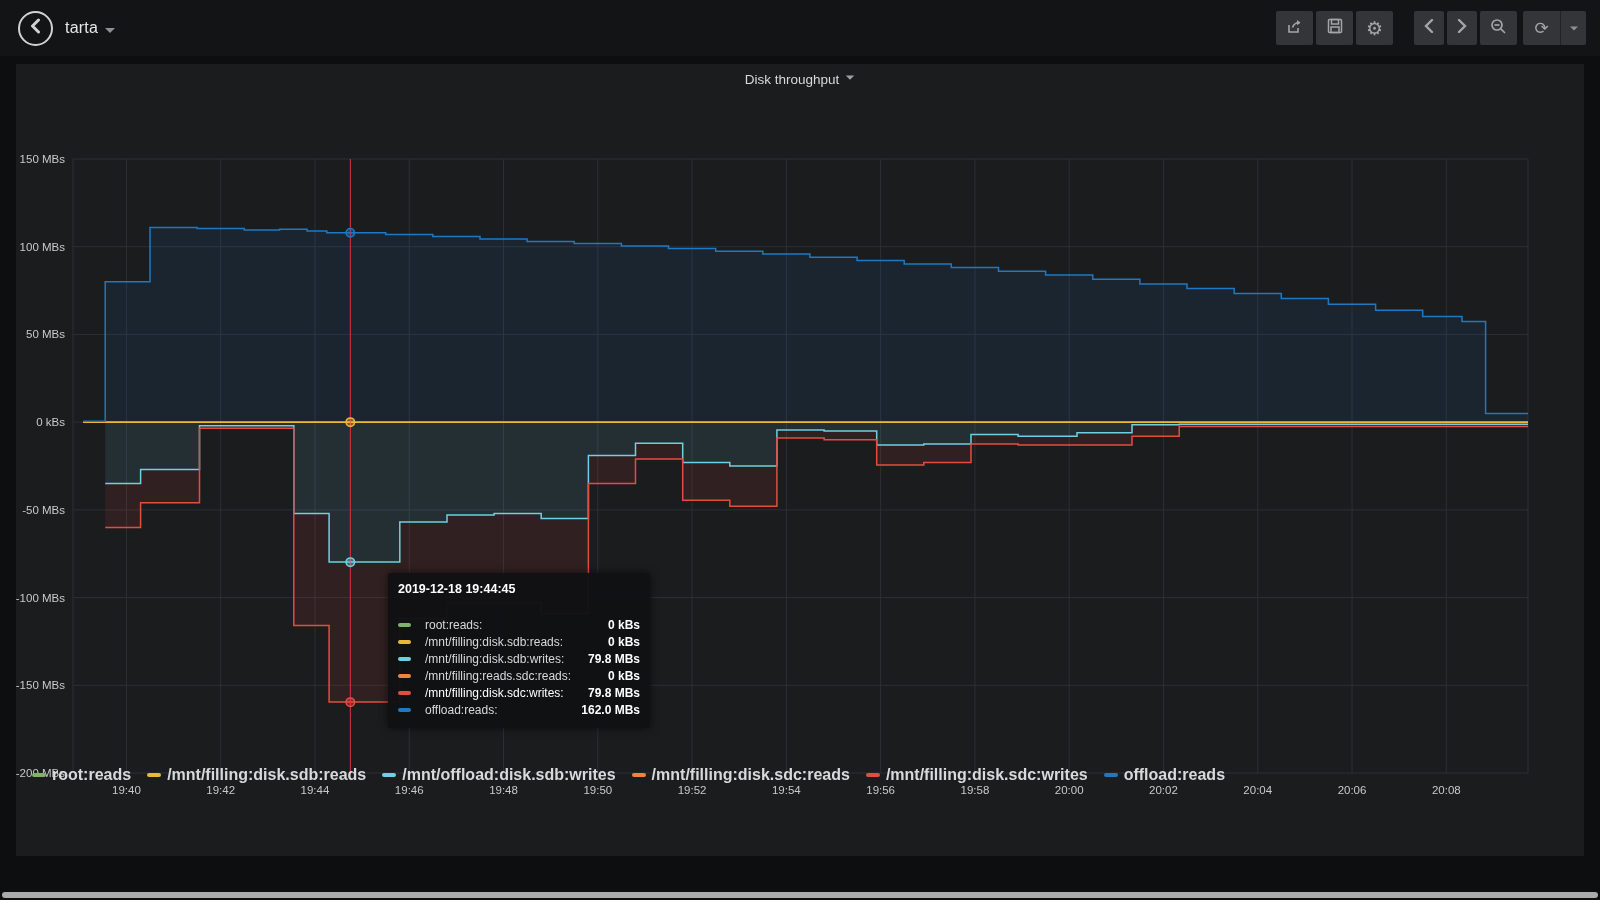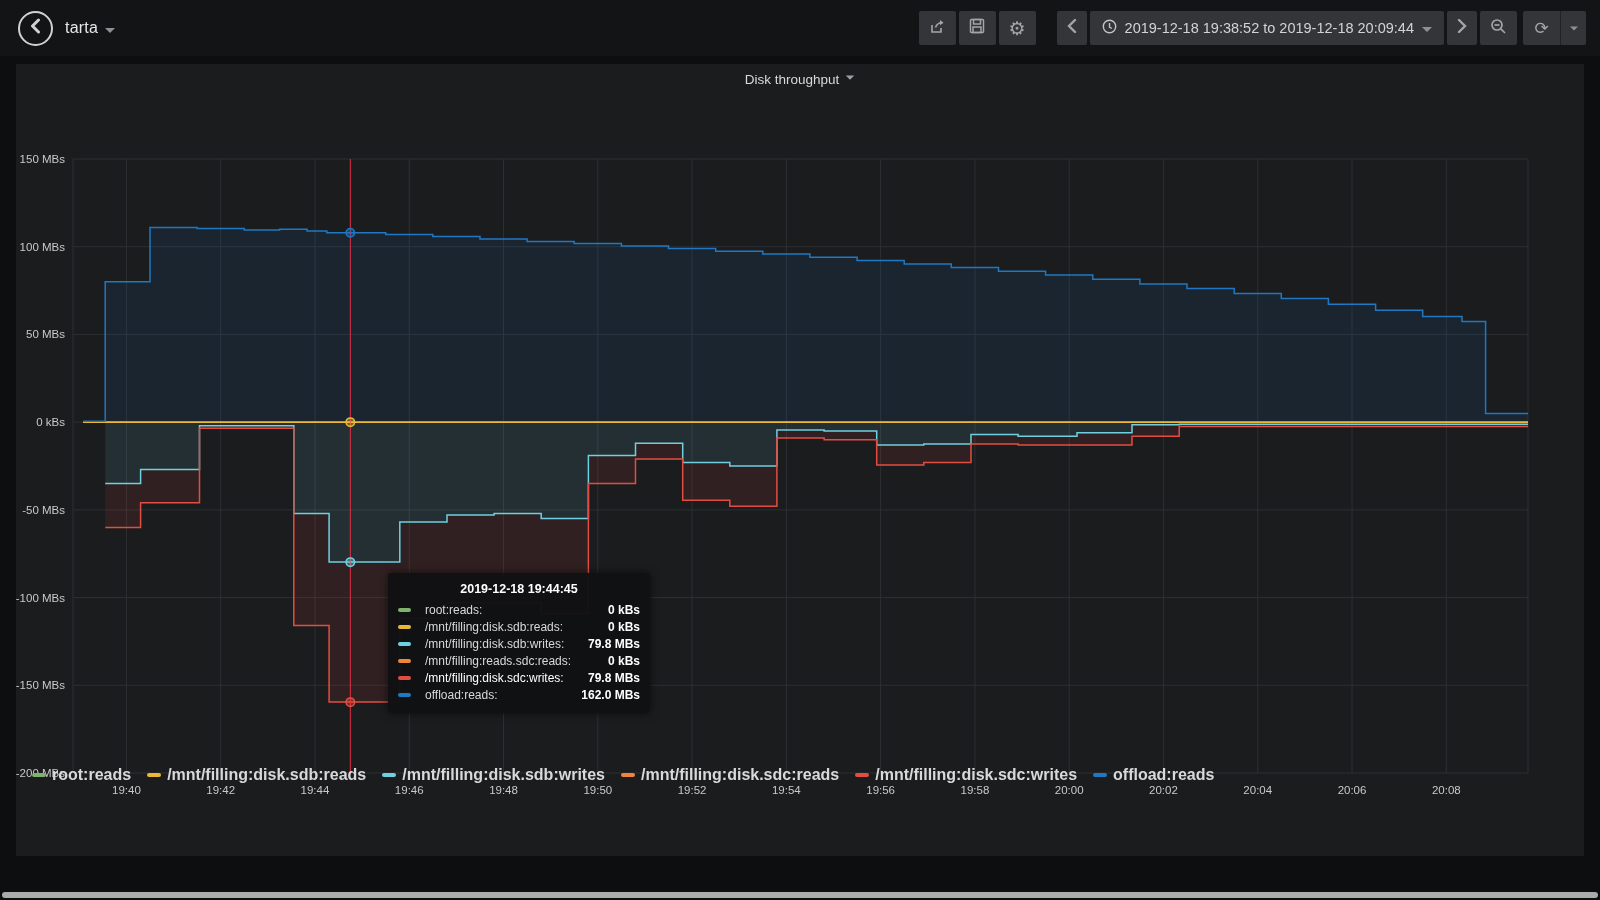--- a/index.html
+++ b/index.html
@@ -42,22 +42,22 @@
 
   .chart-wrap { position:absolute; left:0; top:44px; width:1568px; height:700px; }
   svg text { font-family:"Liberation Sans", sans-serif; }
   .grid-line { stroke:#2c2f34; stroke-width:1; }
   .axis-label { fill:#c8c9cb; font-size:11.5px; }
 
   
   .tooltip { position:absolute; left:372px; top:509px; width:262px;
              background:rgba(16,17,19,.96); border-radius:3px; padding:9px 10px 8px 10px;
              box-shadow:0 0 8px rgba(0,0,0,.6); z-index:5; }
-  .tt-title { color:#ffffff; font-size:12.5px; font-weight:bold; text-align:center;
-              margin-bottom:7px; }
+  .tt-title { color:#ffffff; font-size:12.5px; font-weight:bold; text-align:left;
+              margin-bottom:22px; }
   .tt-row { display:flex; align-items:center; margin:3px 0; font-size:12px; color:#d8d9da;gap:8px; }
   .tt-row .dash { width:13px; height:4px; border-radius:2px; margin-right:6px; flex:none; }
   .tt-row .lbl { flex:1 1 auto; }
   .tt-row .val { font-weight:bold; color:#ffffff; white-space:nowrap; margin-left:8px; }
   .tt-row.hl .lbl { font-weight:normal; color:#ffffff; }
 
   
   .legend { position:absolute; left:16px; top:702px; display:flex; flex-wrap:wrap;
             align-items:center; column-gap:16px; row-gap:4px; }
   .lg-item { display:flex; align-items:center; gap:6px; cursor:pointer; }
@@ -110,30 +110,20 @@
     </div>
 
     <div class="nav-group-gap"></div>
 
     <div class="nbtn icon-btn" style="width:30px">
       <span>
         <svg width="10" height="14" viewBox="0 0 10 14">
             <path d="M8 1 L2 7 L8 13" stroke="#a2a5a9" stroke-width="2.4" fill="none" stroke-linecap="round"></path>
           </svg>
       </span>
-    </div>
-    <div class="nbtn time-btn">
-      <span>
-        <svg width="15" height="15" viewBox="0 0 15 15" fill="none" stroke="#c2c3c5" stroke-width="1.4">
-          <circle cx="7.5" cy="7.5" r="6.2"></circle>
-            <path d="M7.5 4 V8 L10 9.5"></path>
-        </svg>
-      </span>
-      <span class="time-text">2019-12-18 19:38:52 to 2019-12-18 20:09:44</span>
-      <span class="caret time-caret"></span>
     </div>
     <div class="nbtn icon-btn" style="width:30px">
       <span>
         <svg width="10" height="14" viewBox="0 0 10 14">
             <path d="M2 1 L8 7 L2 13" stroke="#a2a5a9" stroke-width="2.4" fill="none" stroke-linecap="round"></path>
           </svg>
       </span>
     </div>
     <div class="nbtn icon-btn">
       <span>
@@ -268,21 +258,21 @@
       <span class="lg-item">
         <span class="dash" style="background: rgb(126, 178, 109);"></span>
         <span class="lbl">root:reads</span>
       </span>
       <span class="lg-item">
         <span class="dash" style="background: rgb(234, 184, 57);"></span>
         <span class="lbl">/mnt/filling:disk.sdb:reads</span>
       </span>
       <span class="lg-item">
         <span class="dash" style="background: rgb(110, 208, 224);"></span>
-        <span class="lbl">/mnt/filling:disk.sdb:writes</span>
+        <span class="lbl">/mnt/offload:disk.sdb:writes</span>
       </span>
       <span class="lg-item">
         <span class="dash" style="background: rgb(239, 132, 60);"></span>
         <span class="lbl">/mnt/filling:disk.sdc:reads</span>
       </span>
       <span class="lg-item">
         <span class="dash" style="background: rgb(226, 77, 66);"></span>
         <span class="lbl">/mnt/filling:disk.sdc:writes</span>
       </span>
       <span class="lg-item">

